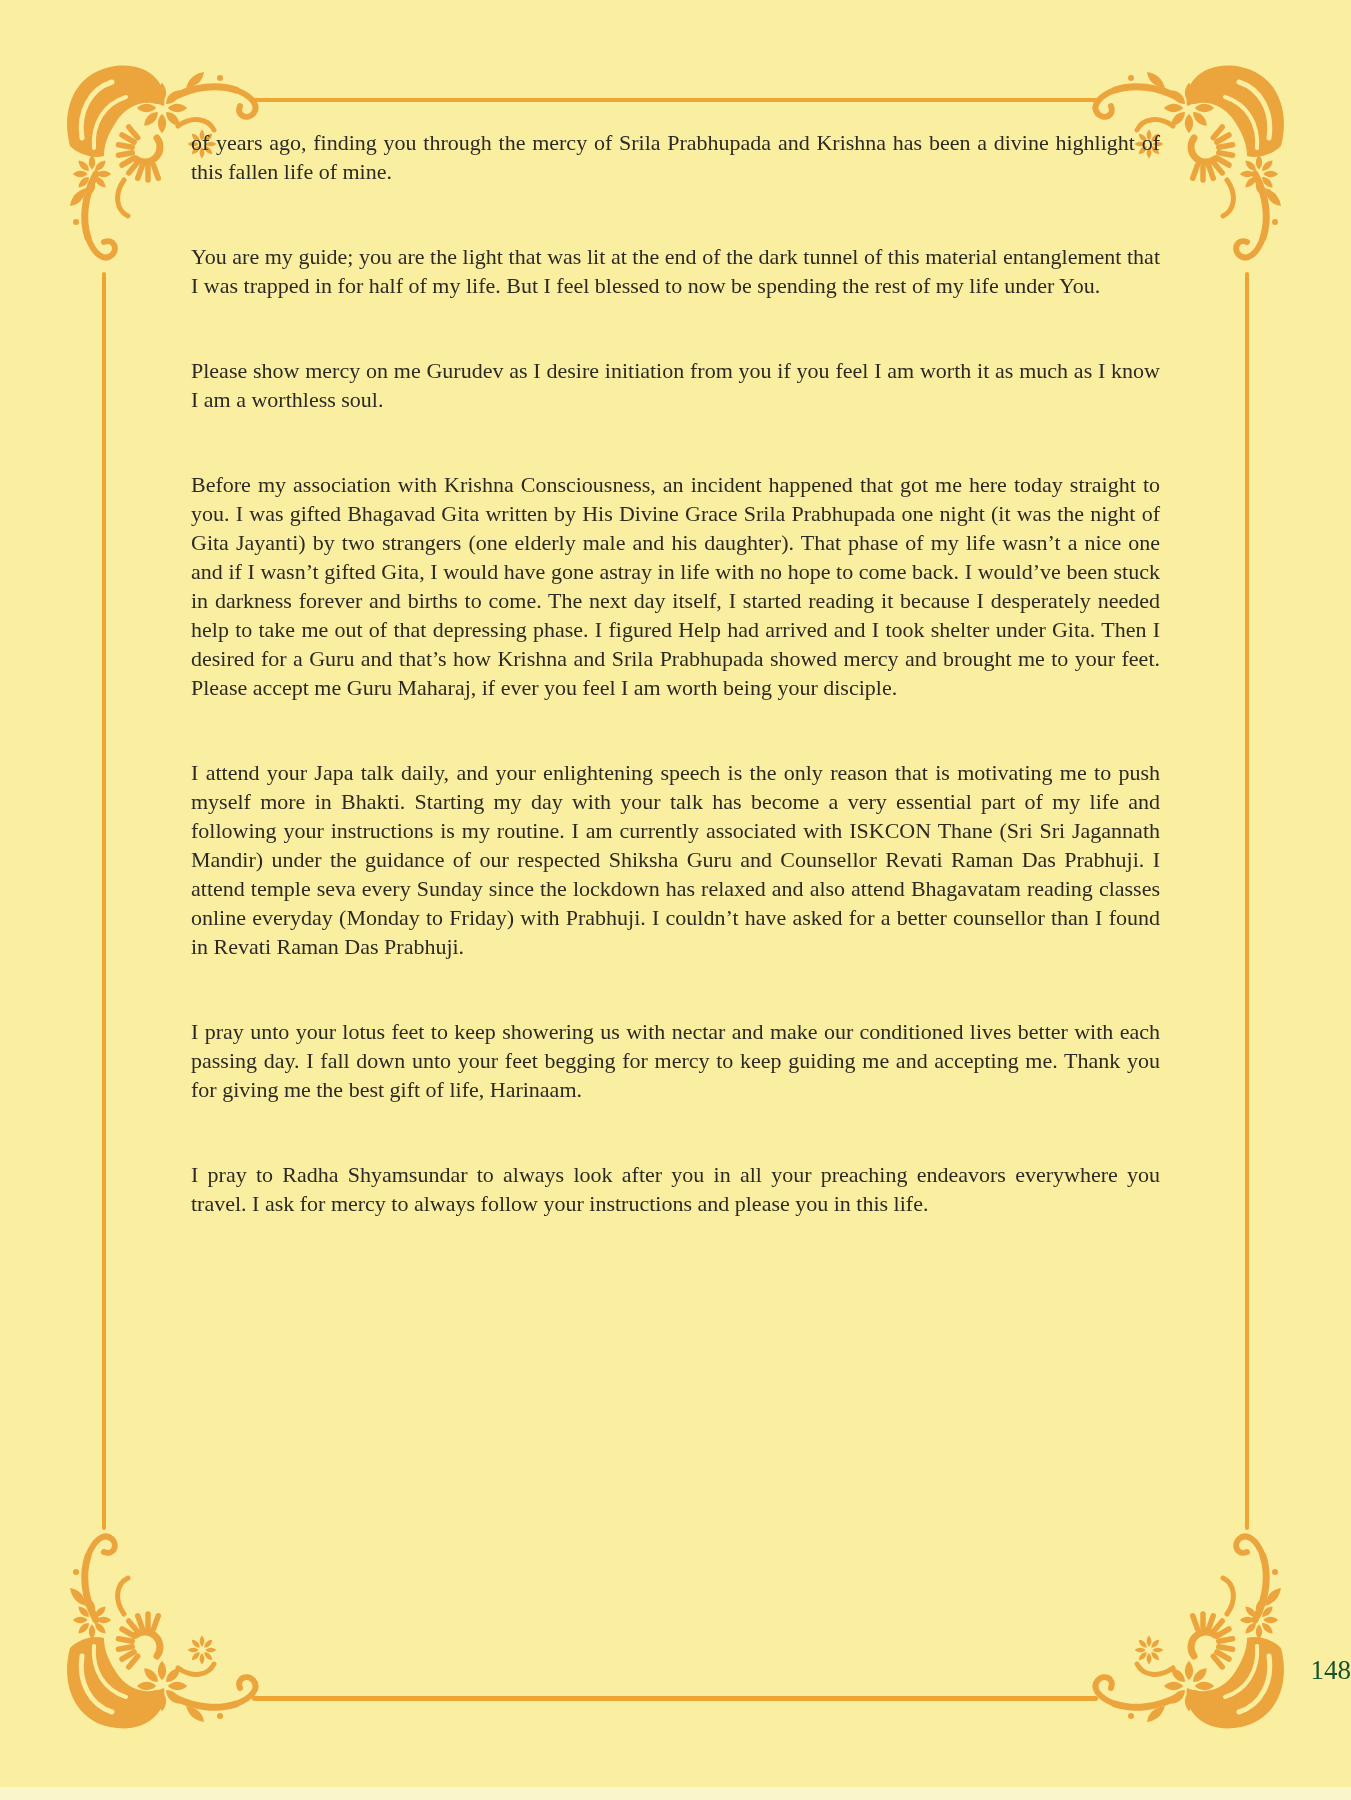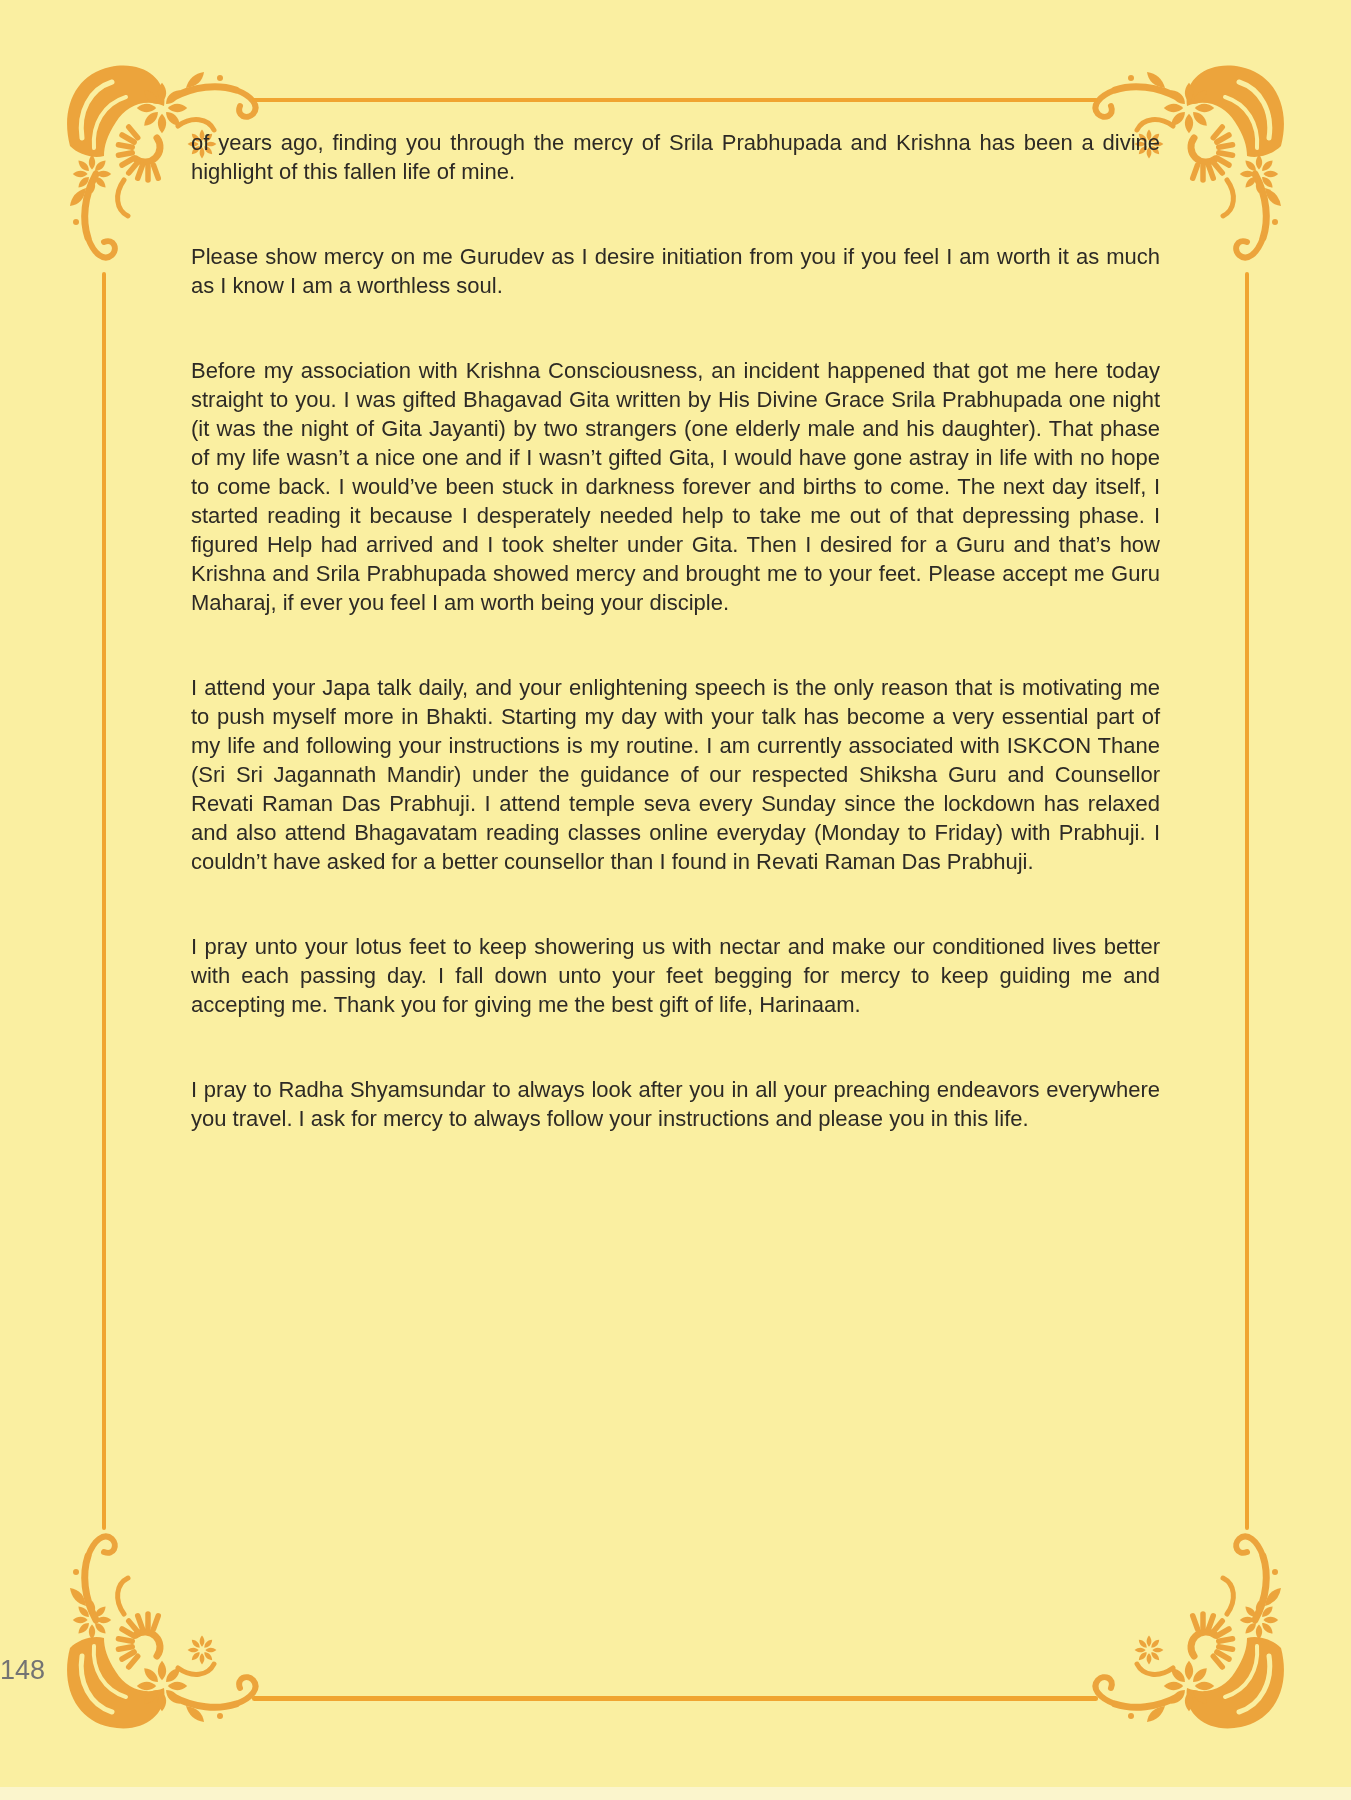--- a/index.html
+++ b/index.html
@@ -3,21 +3,21 @@
 <meta charset="utf-8">
 <style>
   html,body{margin:0;padding:0;}
   body{
     width:1351px;height:1800px;
     background:#faefa1;
     font-family:"Liberation Sans", sans-serif;
     overflow:hidden;
     position:relative;
   }
-  .page{position:absolute;inset:0;}
+  .page{position:absolute;inset:0;font-family:Liberation Serif, serif;}
   
   .rule{position:absolute;background:#f0a431;border-radius:3px;}
   .rule.top{left:252px;top:98px;width:846px;height:4px;}
   .rule.bottom{left:252px;top:1696px;width:846px;height:5px;}
   .rule.left{left:102px;top:272px;width:4px;height:1258px;}
   .rule.right{left:1245px;top:272px;width:4px;height:1258px;}
   
   .orn{position:absolute;width:210px;height:220px;}
   .orn.tl{left:60px;top:62px;}
   .orn.tr{left:1081px;top:62px;transform:scaleX(-1);}
@@ -28,22 +28,22 @@
     position:absolute;left:191px;top:128px;width:969px;
     color:#2d2a25;
     font-size:22px;line-height:29px;
     text-align:justify;
   }
   .content p{margin:0 0 56px 0;}
   .content p:last-child{margin-bottom:16px;}
   
   .pagenum{
     position:absolute;left:0;top:1655px;width:100%;
-    text-align:left;
-    color:#737373;font-size:27px;line-height:30px;
+    text-align:right;
+    color:#14532d;font-size:27px;line-height:30px;
   }
   
   .page-edge{
     position:absolute;left:0;bottom:0;width:100%;height:13px;
     background:#fbf5cc;
   }
   .defs{position:absolute;width:0;height:0;overflow:hidden;}
 </style>
 </head>
 <body>
@@ -123,20 +123,21 @@
       <use href="#corner"></use>
     </svg>
 
   <div class="rule top"></div>
   <div class="rule left"></div>
   <div class="rule right"></div>
   <div class="rule bottom"></div>
 
   <main class="content">
     <p>of years ago, finding you through the mercy of Srila Prabhupada and Krishna has been a divine highlight of this fallen life of mine.</p>
+    <p>You are my guide; you are the light that was lit at the end of the dark tunnel of this material entanglement that I was trapped in for half of my life. But I feel blessed to now be spending the rest of my life under You.</p>
     <p>Please show mercy on me Gurudev as I desire initiation from you if you feel I am worth it as much as I know I am a worthless soul.</p>
     <p>Before my association with Krishna Consciousness, an incident happened that got me here today straight to you. I was gifted Bhagavad Gita written by His Divine Grace Srila Prabhupada one night (it was the night of Gita Jayanti) by two strangers (one elderly male and his daughter). That phase of my life wasn’t a nice one and if I wasn’t gifted Gita, I would have gone astray in life with no hope to come back. I would’ve been stuck in darkness forever and births to come. The next day itself, I started reading it because I desperately needed help to take me out of that depressing phase. I figured Help had arrived and I took shelter under Gita. Then I desired for a Guru and that’s how Krishna and Srila Prabhupada showed mercy and brought me to your feet. Please accept me Guru Maharaj, if ever you feel I am worth being your disciple.</p>
     <p>I attend your Japa talk daily, and your enlightening speech is the only reason that is motivating me to push myself more in Bhakti. Starting my day with your talk has become a very essential part of my life and following your instructions is my routine. I am currently associated with ISKCON Thane (Sri Sri Jagannath Mandir) under the guidance of our respected Shiksha Guru and Counsellor Revati Raman Das Prabhuji. I attend temple seva every Sunday since the lockdown has relaxed and also attend Bhagavatam reading classes online everyday (Monday to Friday) with Prabhuji. I couldn’t have asked for a better counsellor than I found in Revati Raman Das Prabhuji.</p>
     <p>I pray unto your lotus feet to keep showering us with nectar and make our conditioned lives better with each passing day. I fall down unto your feet begging for mercy to keep guiding me and accepting me. Thank you for giving me the best gift of life, Harinaam.</p>
     <p>I pray to Radha Shyamsundar to always look after you in all your preaching endeavors everywhere you travel. I ask for mercy to always follow your instructions and please you in this life.</p>
   </main>
 
   <div class="pagenum">148</div>
 
   <div class="page-edge"></div>

